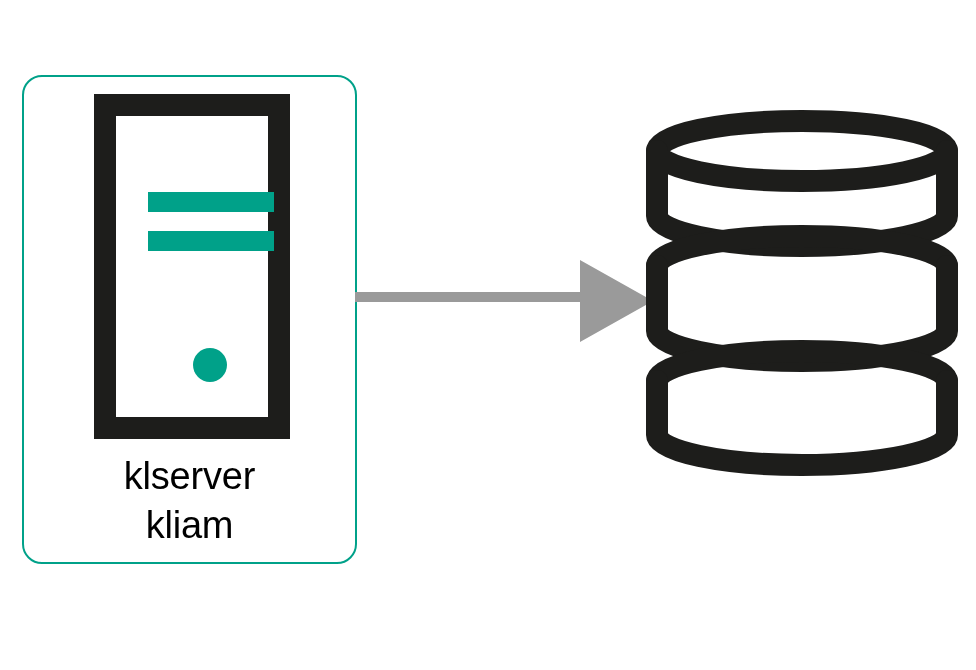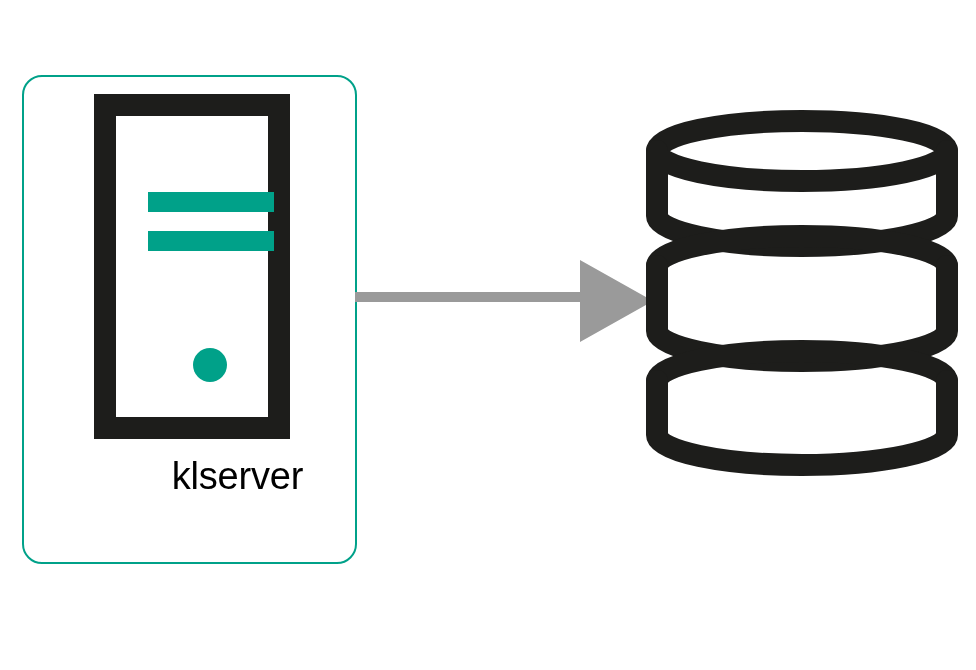--- a/index.html
+++ b/index.html
@@ -67,21 +67,20 @@
     position: absolute;
     left: 0;
     top: 375px;   
     width: 100%;
     text-align: center;
     color: #000000;
     font-size: 38px;
     line-height: 49px;
     letter-spacing: -0.2px;
     font-weight: 400;
-    margin-left: 48px;
   }
   .server-labels div { white-space: nowrap; }
 
   
   .arrow {
     position: absolute;
     left: 355px;
     top: 255px;
     width: 302px;
     height: 92px;
@@ -104,20 +103,21 @@
   <div class="server-card">
 
     <div class="server-icon">
       <div class="server-bar server-bar-1"></div>
       <div class="server-bar server-bar-2"></div>
       <div class="server-led"></div>
     </div>
 
     <div class="server-labels">
       <div>klserver</div>
+      <div>kliam</div>
     </div>
 
   </div>
 
   <svg class="arrow" viewBox="0 0 302 92">
 
     <path d="M 0 37 L 225 37 L 225 5 L 298 46 L 225 87 L 225 47 L 0 47 Z" fill="#9a9a9a"></path>
   </svg>
 
   <svg class="database" viewBox="0 0 312 366">

